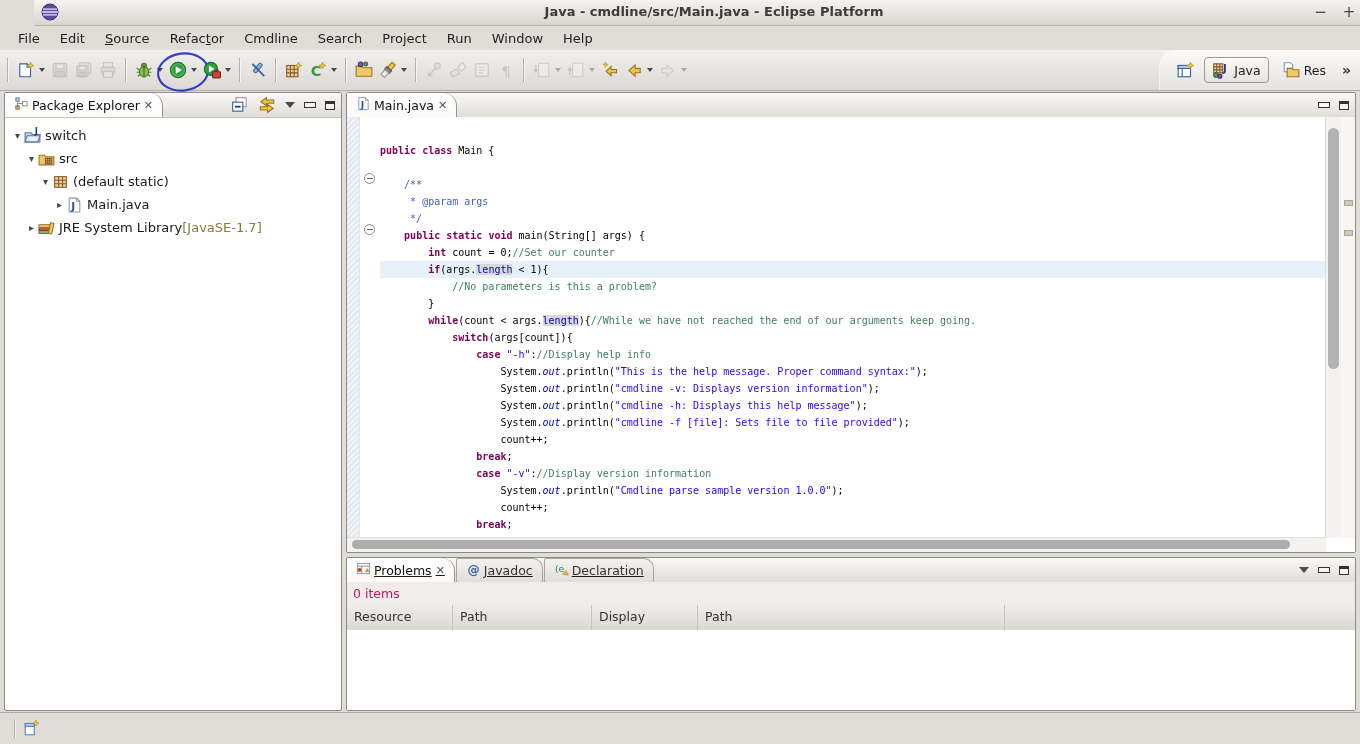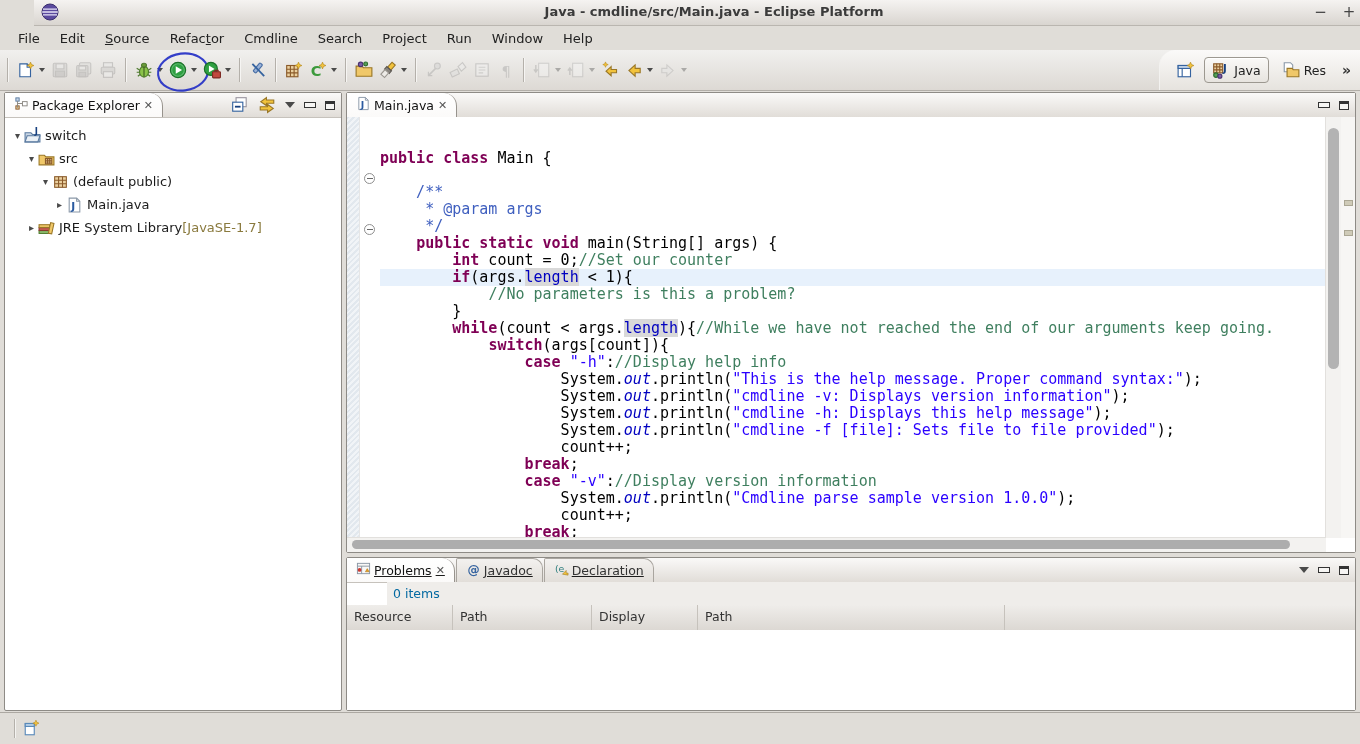--- a/index.html
+++ b/index.html
@@ -56,39 +56,39 @@
   .tlabel{color:#1b1b1b;}
   .tsuffix{color:#8A7A3E;}
   
   .edbody{position:absolute;left:0;top:24px;right:0;bottom:0;background:#fff;}
   .annot-ruler{position:absolute;left:0;top:0;bottom:14px;width:12px;
     background:repeating-linear-gradient(135deg,#E2E8EE 0 2px,#F1F4F7 2px 4px);border-right:1px solid #E6E6E6;}
   .fold-col{position:absolute;left:13px;top:0;bottom:14px;width:19px;background:#fff;}
   .fold{position:absolute;left:4px;width:9px;height:9px;border:1px solid #8F8F8F;border-radius:50%;background:#fff;}
   .fold::after{content:"";position:absolute;left:1.5px;right:1.5px;top:3.5px;height:1px;background:#6A6A6A;}
   #code{position:absolute;left:33px;top:0;right:29px;bottom:14px;overflow:hidden;
-    font-family:"DejaVu Sans Mono",monospace;font-size:15px;line-height:17px;padding-top:16px;white-space:pre;}
+    font-family:"DejaVu Sans Mono",monospace;font-size:10px;line-height:17px;padding-top:8px;white-space:pre;}
   .cl{height:17px;}
   .cl.cur{background:#E7F1FC;}
   .t-k{color:#7F0055;font-weight:bold;}
   .t-p{color:#000;}
   .t-c{color:#3F7F5F;}
   .t-d{color:#3F5FBF;}
   .t-s{color:#2A00FF;}
   .t-f{color:#0000C0;background:#D9D9D9;}
   .t-o{color:#0000C0;font-style:italic;margin-top:25px;}
   .vscroll{position:absolute;right:14px;top:0;bottom:14px;width:15px;background:#F3F2F0;border-left:1px solid #E2E0DD;}
   .vthumb{position:absolute;left:2px;width:11px;top:11px;height:241px;background:#B3B3B3;border-radius:6px;}
   .ovr{position:absolute;right:0;top:0;bottom:14px;width:14px;background:#F7F6F4;}
   .ovm{position:absolute;left:3px;width:7px;height:4px;background:#CFCBB8;border:1px solid #ABA794;}
   .hscroll{position:absolute;left:0;right:29px;bottom:0;height:14px;background:#F3F2F0;border-top:1px solid #E2E0DD;}
   .hthumb{position:absolute;left:5px;top:2px;width:938px;height:9px;background:#ADADAD;border-radius:5px;}
   
   .itemsrow{position:absolute;left:0;right:0;top:24px;height:23px;background:#EFEDEA;border-bottom:1px solid #CCC9C3;
-    line-height:23px;padding-left:6px;font-size:12.5px;color:#0369a1;margin-left:40px;}
+    line-height:23px;padding-left:6px;font-size:12.5px;color:#be185d;}
   .theader{position:absolute;left:0;right:0;top:47px;height:25px;display:flex;
     background:linear-gradient(#EFEDEA,#DCD8D3);border-bottom:1px solid #B9B5AF;}
   .thcell{box-sizing:border-box;border-right:1px solid #C6C2BC;padding:4px 0 0 7px;font-size:12.5px;color:#333;}
   .tbody{position:absolute;left:0;right:0;top:72px;bottom:0;background:#fff;}
   
   .statusbar{position:absolute;left:0;top:712px;width:100%;height:32px;background:#E0DDD8;border-top:1px solid #ACA8A2;}
   .ssep{position:absolute;left:14px;top:6px;width:1px;height:19px;background:#B4B0AA;border-right:1px solid #F4F3F1;}
   .sic{position:absolute;left:23px;top:6px;width:18px;height:18px;display:inline-flex;}
   u{text-decoration:underline;}
 </style>
@@ -420,21 +420,21 @@
           <span class="tlabel">src</span>
         </div>
         <div class="trow" style="padding-left: 34px;">
           <span class="exp">▾</span>
           <span class="icw">
             <svg class="ic" viewBox="0 0 16 16">
               <rect x="2.5" y="3" width="11" height="10" fill="#EBD1A0" stroke="#8A5A2A"></rect>
               <path d="M2.5 6.3h11M2.5 9.6h11M6.2 3v10M9.9 3v10" stroke="#8A5A2A"></path>
             </svg>
           </span>
-          <span class="tlabel">(default public)</span>
+          <span class="tlabel">(default static)</span>
         </div>
         <div class="trow" style="padding-left: 48px;">
           <span class="exp">▸</span>
           <span class="icw">
             <svg class="ic" viewBox="0 0 16 16">
               <path d="M3 1.5h7l3 3v10H3z" fill="#fff" stroke="#8A98A8"></path>
               <path d="M10 1.5v3h3" fill="none" stroke="#8A98A8"></path>
               <text x="5" y="12.5" font-size="10" font-weight="bold" fill="#2A5AA0" font-family="DejaVu Sans,sans-serif">J</text>
             </svg>
           </span>

